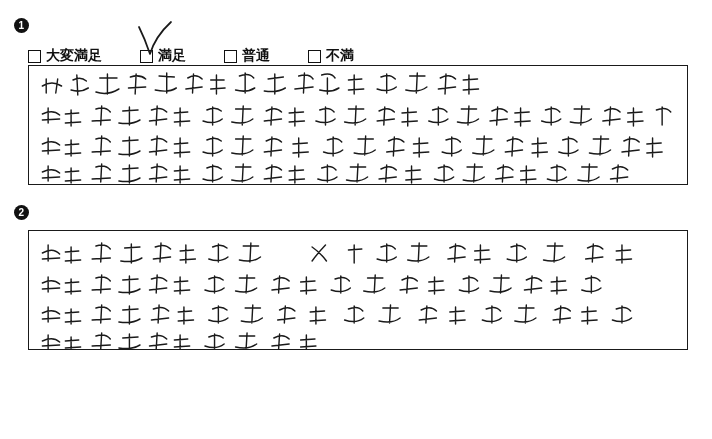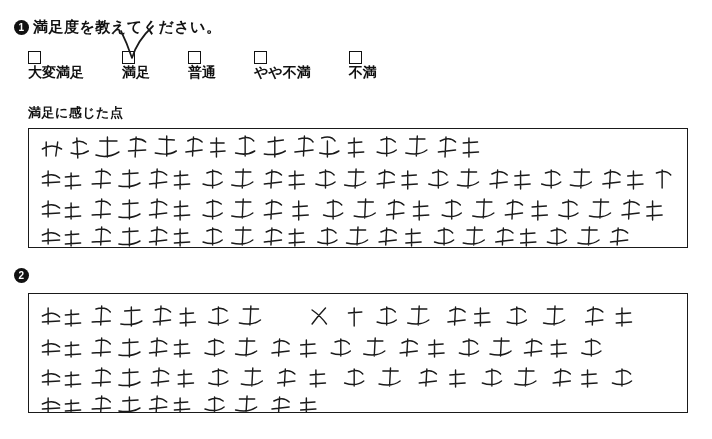--- a/index.html
+++ b/index.html
@@ -48,23 +48,23 @@
   
   .choices {
     display: flex;
     align-items: flex-start;
     margin: 14px 0 0 14px;
     font-size: 14px;
     font-weight: bold;
   }
   .choice {
     display: flex;
+    align-items: center;
     margin-right: 38px;
     position: relative;
-    flex-direction: column;
   }
   .box {
     width: 11px;
     height: 11px;
     border: 1.4px solid #111;
     margin-right: 5px;
     background: #fff;
     flex: none;
   }
   .choice-label { white-space: nowrap; }
@@ -102,21 +102,20 @@
   .q2-wrap { margin-top: 20px; }
   .q2-box-wrap { margin-top: 10px; }
 </style>
 </head>
 <body>
 
 <div class="page">
 
   <div class="question">
     <span class="q-num">1</span>
-    <span>満足度を教えてください。</span>
   </div>
 
   <div class="choices">
 
     <div class="choice">
       <span class="box"></span>
       <span class="choice-label">大変満足</span>
     </div>
 
     <div class="choice">
@@ -125,33 +124,28 @@
       </svg>
       <span class="box"></span>
       <span class="choice-label">満足</span>
     </div>
 
     <div class="choice">
       <span class="box"></span>
       <span class="choice-label">普通</span>
     </div>
 
-    <div class="choice">
-      <span class="box"></span>
-      <span class="choice-label">やや不満</span>
-    </div>
 
     <div class="choice">
       <span class="box"></span>
       <span class="choice-label">不満</span>
     </div>
 
   </div>
 
-  <div class="sub-label">満足に感じた点</div>
 
   <div class="answer-box first">
     <svg class="hand-svg" viewBox="0 0 688 118" preserveAspectRatio="none">
       <g fill="none" stroke="#1a1a1a" stroke-width="1.5" stroke-linecap="round" stroke-linejoin="round">
 
         <path d="M14 20 q10 -6 20 0 M18 13 l0 14 M30 13 l-2 14
                  M46 14 q8 -4 14 1 M50 9 l1 20 M44 24 q10 3 18 -2
                  M74 12 l18 0 M82 8 l0 20 M70 26 q12 4 24 -3
                  M106 11 q10 -3 16 2 M112 8 l-1 20 M104 22 l18 -1
                  M136 10 l16 1 M144 7 l0 20 M132 24 q14 3 22 -2

